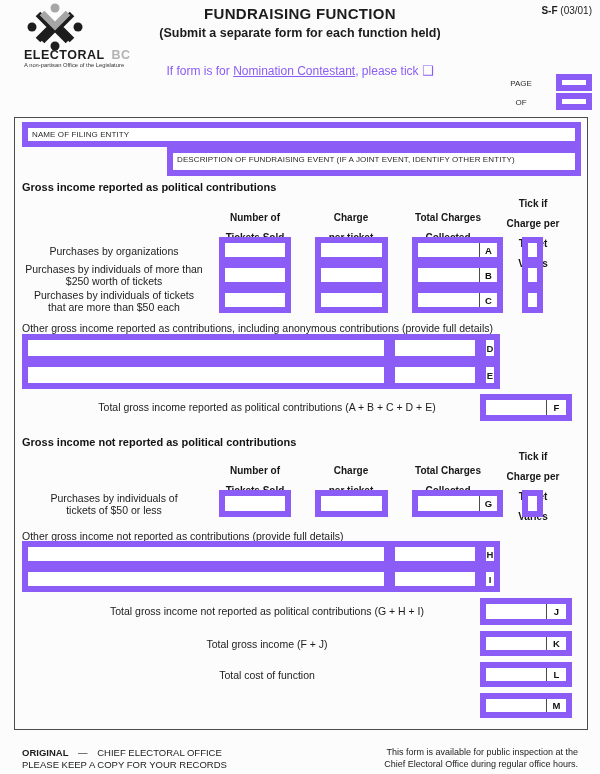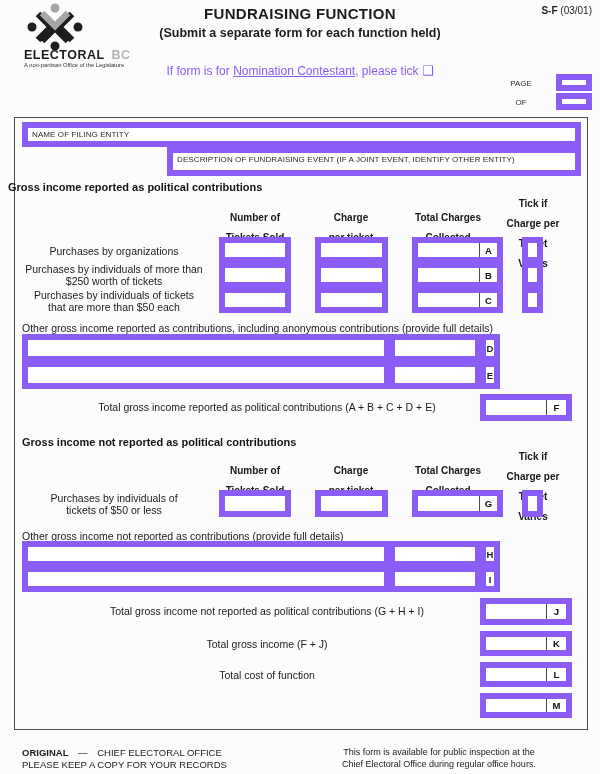--- a/index.html
+++ b/index.html
@@ -77,21 +77,21 @@
 
   <div class="abs" style="left:14px; top:117px; width:574px; height:613px; border:1px solid #4b4b4b;"></div>
 
   <div class="box" style="left:22px; top:122px; width:559px; height:25px;">
     <div class="field-label">NAME OF FILING ENTITY</div>
   </div>
   <div class="box" style="left:167px; top:147px; width:414px; height:29px;">
     <div class="field-label">DESCRIPTION OF FUNDRAISING EVENT (IF A JOINT EVENT, IDENTIFY OTHER ENTITY)</div>
   </div>
 
-  <div class="heading" style="left:8px; top:181px;">Gross income reported as political contributions</div>
+  <div class="heading" style="left:22px; top:181px;">Gross income reported as political contributions</div>
 
   <div class="colhead" style="left:205px; top:208px; width:100px;">Number of
 Tickets Sold</div>
   <div class="colhead" style="left:301px; top:208px; width:100px;">Charge
 per ticket</div>
   <div class="colhead" style="left:398px; top:208px; width:100px;">Total Charges
 Collected</div>
   <div class="colhead" style="left:493px; top:194px; width:80px;">Tick if
 Charge per
 Ticket
@@ -194,18 +194,18 @@
   </div>
 
   <div class="abs" style="left:22px; top:747px;">
     <div class="footer-line">
       <span style="font-weight:bold;">ORIGINAL</span>
       <span style="margin:0 7px;">—</span>
       <span>CHIEF ELECTORAL OFFICE</span>
     </div>
     <div class="footer-line">PLEASE KEEP A COPY FOR YOUR RECORDS</div>
   </div>
-  <div class="abs" style="left:300px; top:747px; width:278px; text-align:center;">
+  <div class="abs" style="left:300px; top:747px; width:278px; text-align:right;">
     <div class="footer-line" style="font-size:9px;">This form is available for public inspection at the</div>
     <div class="footer-line" style="font-size:9px;">Chief Electoral Office during regular office hours.</div>
   </div>
 
 </div>
 
 </body></html>

